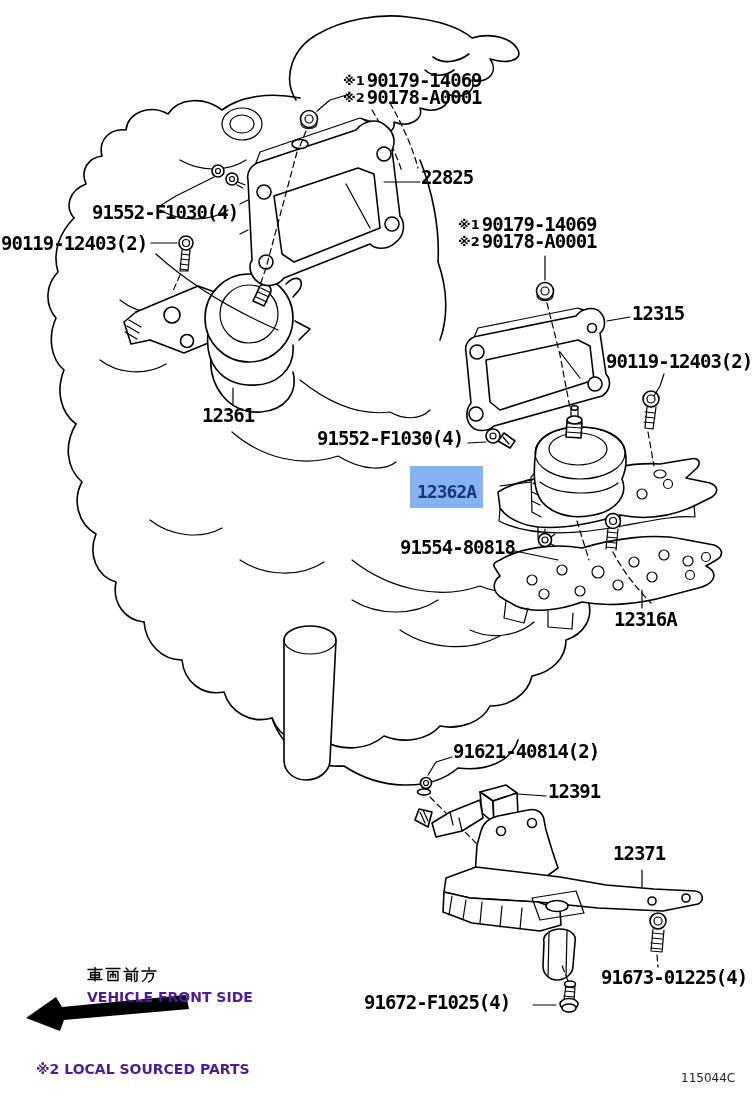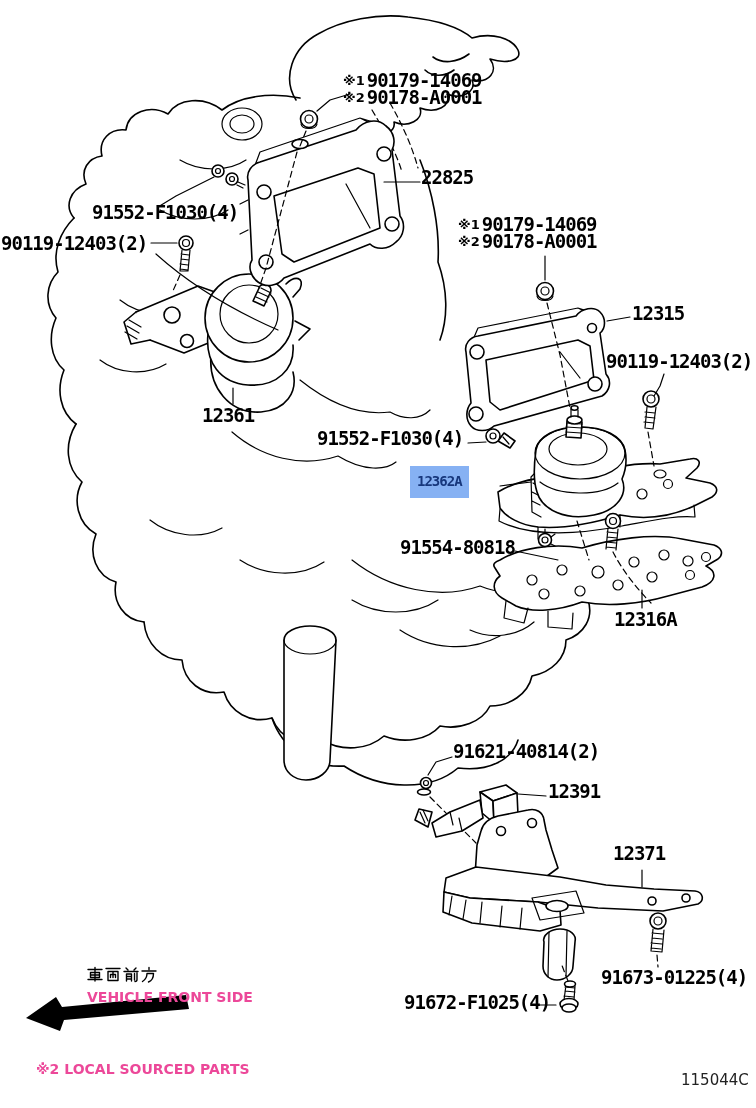--- a/index.html
+++ b/index.html
@@ -5,26 +5,26 @@
   html,body{margin:0;padding:0;background:#fff;}
   #stage{position:relative;width:756px;height:1108px;background:#fff;overflow:hidden;
          font-family:"DejaVu Sans",sans-serif;}
   #art{position:absolute;left:0;top:0;}
   .pn{position:absolute;white-space:nowrap;color:#000;
       font-family:"DejaVu Sans Mono",monospace;font-weight:bold;
       font-size:19px;letter-spacing:-1px;line-height:19px;}
   .pn .px{font-family:"DejaVu Sans",sans-serif;font-weight:bold;font-size:13px;
           letter-spacing:0;margin-right:2px;vertical-align:2px;}
   .stack div{line-height:17px;}
-  .hl{background:#86b1f3;color:#17377c;font-size:14px;line-height:21px;
-      padding:5px 7px 6px 7px;}
-  .note{position:absolute;color:#ec4899;font-family:"DejaVu Sans",sans-serif;
+  .hl{background:#86b1f3;color:#17377c;font-size:18px;line-height:21px;
+      padding:15px 7px 6px 7px;}
+  .note{position:absolute;color:#4c1d95;font-family:"DejaVu Sans",sans-serif;
         font-weight:bold;font-size:14px;line-height:16px;white-space:nowrap;}
   .code{position:absolute;color:#222;font-family:"DejaVu Sans",sans-serif;
-        font-size:15px;white-space:nowrap;}
+        font-size:12px;white-space:nowrap;}
   svg .s{fill:none;stroke:#000;stroke-width:1.6;stroke-linecap:round;stroke-linejoin:round;}
   svg .w{fill:#fff;stroke:#000;stroke-width:1.6;stroke-linecap:round;stroke-linejoin:round;}
   svg .t{fill:none;stroke:#000;stroke-width:1.2;stroke-linecap:round;stroke-linejoin:round;}
   svg .d{fill:none;stroke:#000;stroke-width:1.2;stroke-dasharray:6 4;stroke-linecap:round;}
 </style>
 </head>
 <body>
 
 <div id="stage">
 
@@ -279,19 +279,19 @@
 <div class="pn" style="left:317px;top:429px;">91552-F1030(4)</div>
 
 <div class="pn hl" style="left:410px;top:466px;">12362A</div>
 
 <div class="pn" style="left:400px;top:538px;">91554-80818</div>
 <div class="pn" style="left:614px;top:610px;">12316A</div>
 <div class="pn" style="left:453px;top:742px;">91621-40814(2)</div>
 <div class="pn" style="left:548px;top:782px;">12391</div>
 <div class="pn" style="left:613px;top:844px;">12371</div>
 <div class="pn" style="left:601px;top:968px;">91673-01225(4)</div>
-<div class="pn" style="left:404px;top:993px;">91672-F1025(4)</div>
+<div class="pn" style="left:364px;top:993px;">91672-F1025(4)</div>
 
 <div class="note" style="left:87px;top:989px;">VEHICLE FRONT SIDE</div>
 <div class="note" style="left:36px;top:1061px;">※2 LOCAL SOURCED PARTS</div>
 <div class="code" style="left:681px;top:1071px;">115044C</div>
 
 </div>
 
 </body></html>

